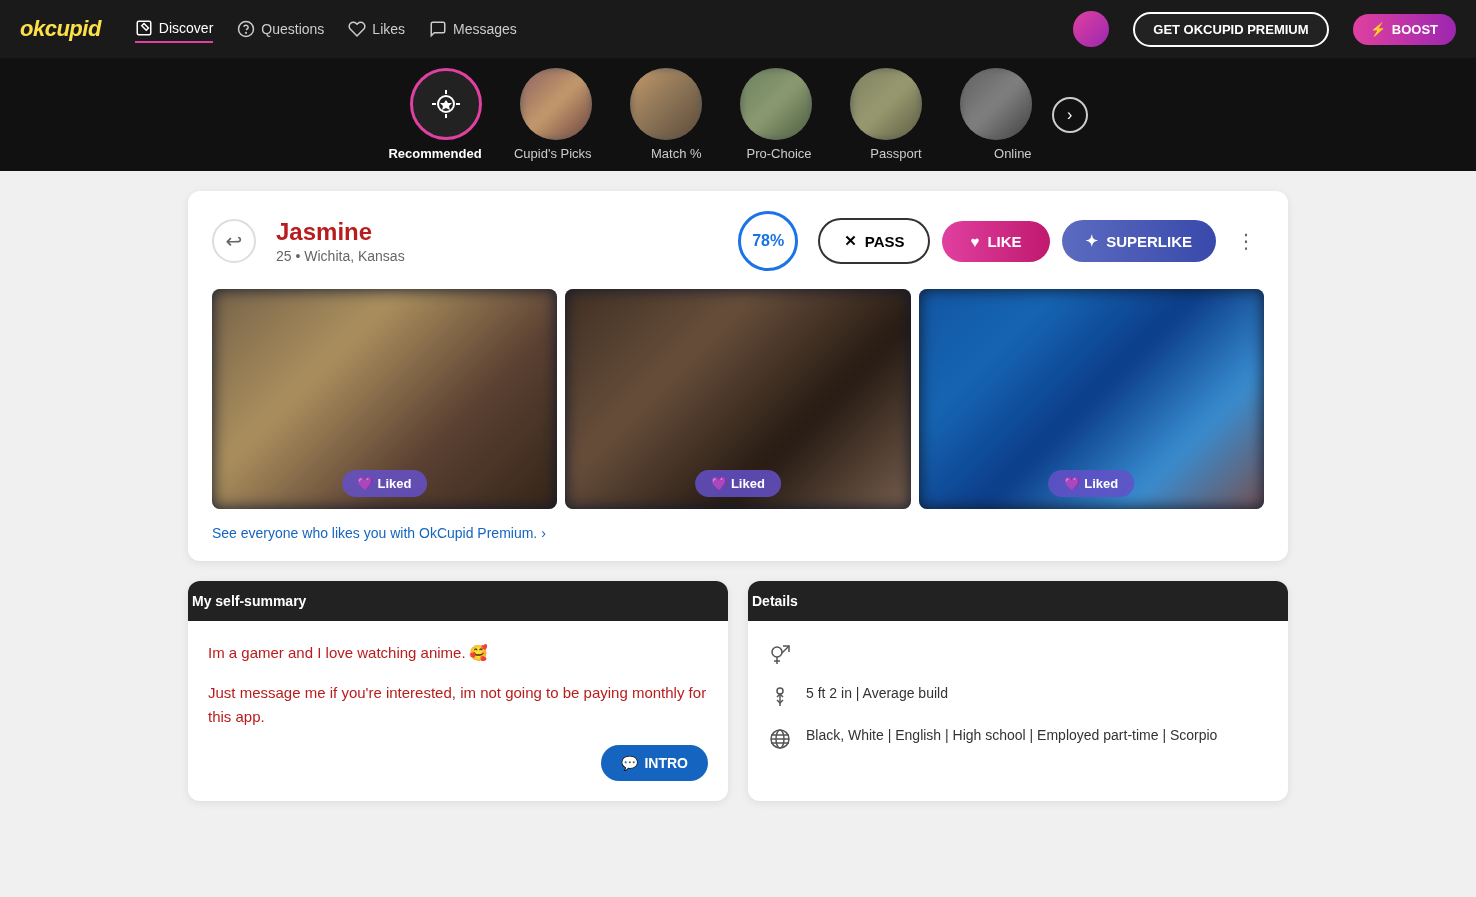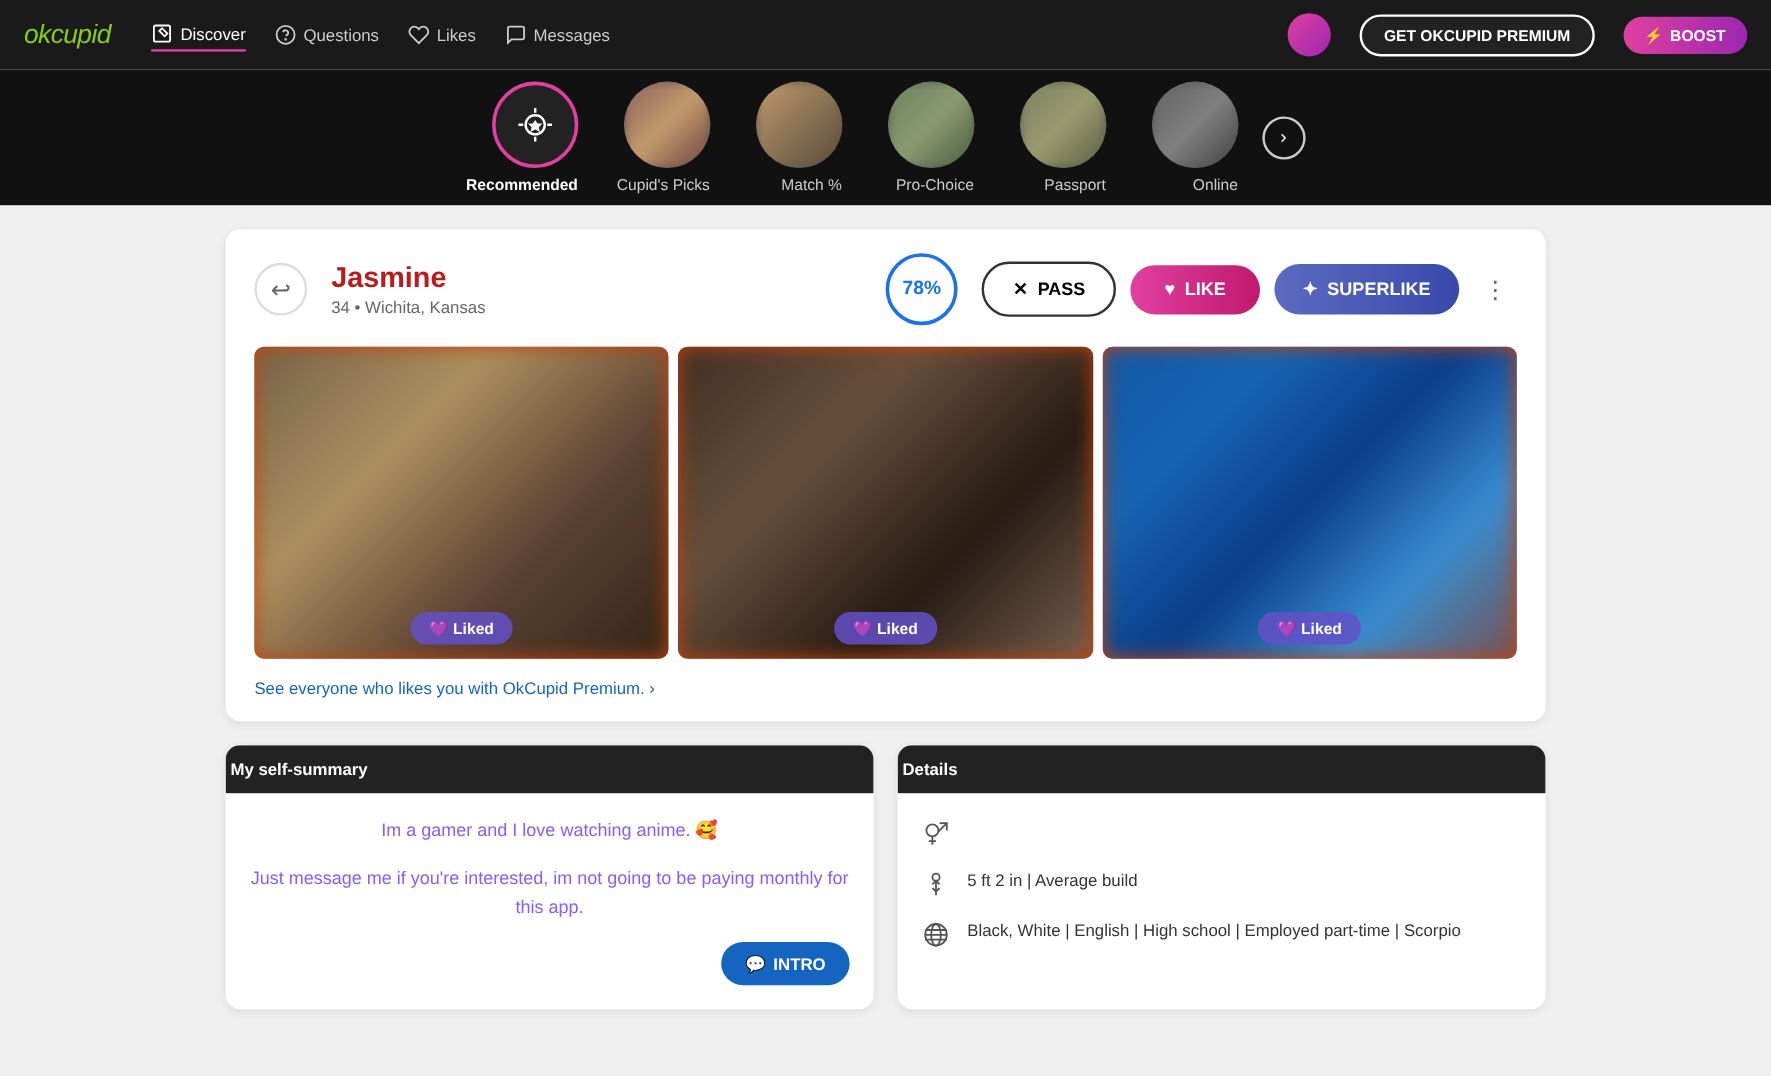--- a/index.html
+++ b/index.html
@@ -8,23 +8,23 @@
     
     .top-nav {
       background: #1a1a1a;
       display: flex;
       align-items: center;
       padding: 0 20px;
       height: 58px;
       gap: 24px;
     }
     .logo {
-      color: #84cc16;
+      color: #fde047;
       font-size: 22px;
-      font-weight: 400;
+      font-weight: 700;
       font-style: italic;
       letter-spacing: -0.5px;
       margin-right: 10px;
     }
     .nav-item {
       color: #ccc;
       font-size: 14px;
       display: flex;
       align-items: center;
       gap: 6px;
@@ -210,22 +210,22 @@
     }
 
     
     .photo-grid {
       display: grid;
       grid-template-columns: 1fr 1fr 1fr;
       gap: 8px;
       margin-bottom: 16px;
     }
     .photo-cell {
-      height: 260px;
-      background: #c2410c;
+      height: 220px;
+      background: #0f172a;
       border-radius: 8px;
       overflow: hidden;
       position: relative;
     }
     .photo-blur {
       width: 100%; height: 100%;
       filter: blur(8px) brightness(0.85);
     }
     .photo-blur.p1 { background: linear-gradient(135deg, #8b7355, #c9a96e, #6b4c3b, #3d2b1a); }
     .photo-blur.p2 { background: linear-gradient(135deg, #4a3728, #7a5c45, #2d1f16, #8b6f5a); }
@@ -268,25 +268,24 @@
       background: #222;
       color: white;
       font-size: 14px;
       font-weight: 700;
       padding: 12px 4px;
     }
     .info-card-body {
       padding: 20px;
     }
     .self-summary-text {
-      color: #8b5cf6;
+      color: #b91c1c;
       font-size: 15px;
       line-height: 1.6;
       margin-bottom: 16px;
-      text-align: center;
     }
     .intro-btn {
       float: right;
       background: #1565c0;
       color: white;
       border: none;
       border-radius: 24px;
       padding: 10px 20px;
       font-size: 14px;
       font-weight: 600;
@@ -415,21 +414,21 @@
 
 <div class="main-content">
 
   <div class="profile-card">
     <div class="profile-header">
       <button class="undo-btn">↩</button>
 
       <div class="profile-name-section">
         <div class="profile-name">Jasmine</div>
         <div class="profile-sub">
-          <span>34</span>
+          <span>25</span>
           <span> • </span>
           <span>Wichita, Kansas</span>
         </div>
       </div>
 
       <div class="match-circle">78%</div>
 
       <div class="action-buttons">
         <button class="btn-pass">
           <span>✕</span>

